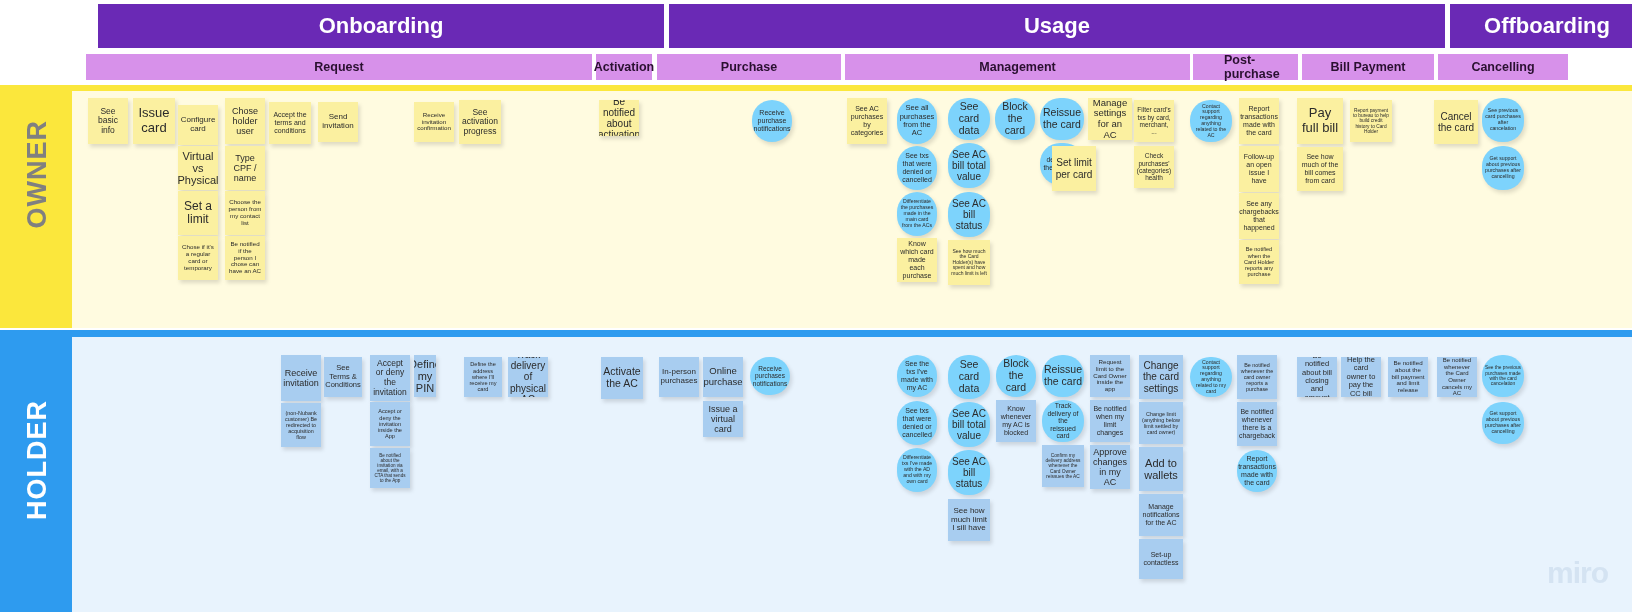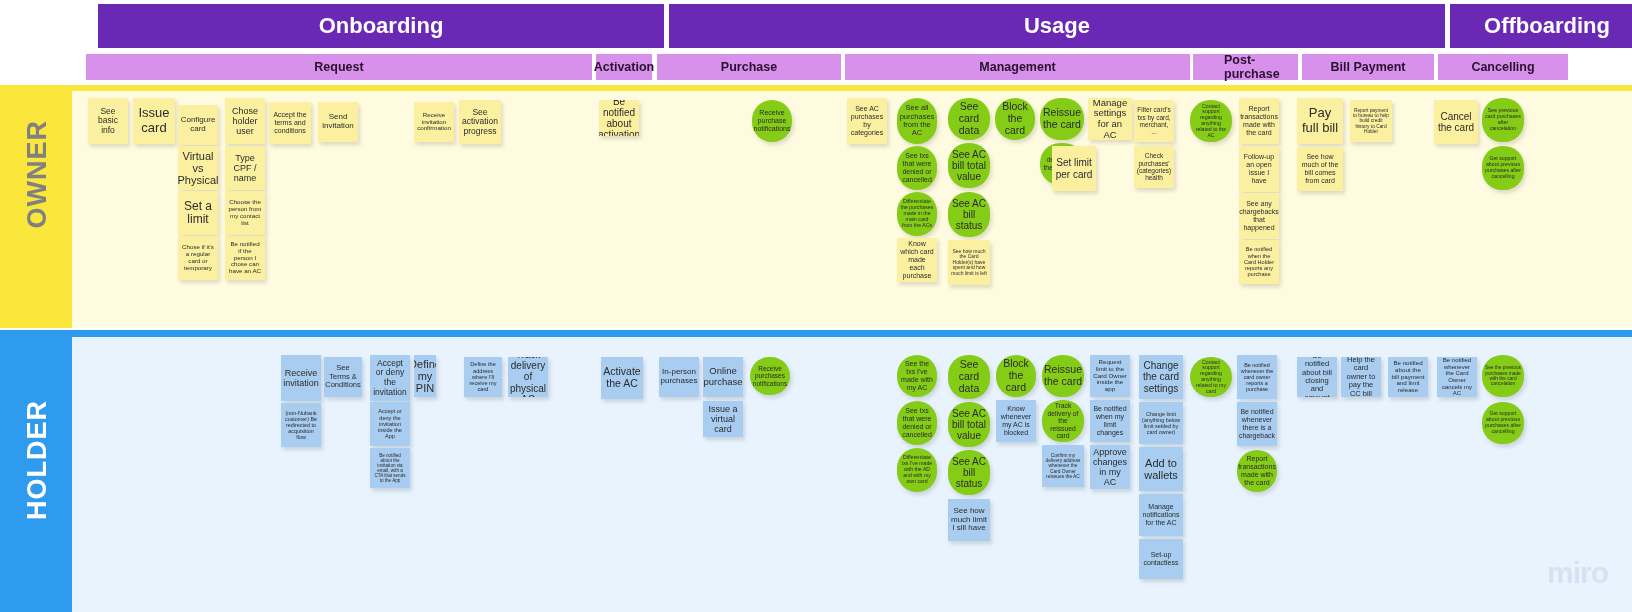--- a/index.html
+++ b/index.html
@@ -28,21 +28,21 @@
   .stage { position:absolute; top:54px; height:26px; background:#d791ea;
     color:#2a1030; font-weight:bold; font-size:12.5px; display:flex;
     align-items:center; justify-content:center; }
 
   
   .note { position:absolute; display:flex; align-items:center;
     justify-content:center; text-align:center; color:#2b2b2b;
     box-shadow:2px 3px 4px rgba(0,0,0,.13); padding:3px;
     line-height:1.12; overflow:hidden; word-wrap:break-word; }
   .y  { background:#fbf0a0; }
-  .p  { background:#84cc16;border-radius:20px; }
+  .p  { background:#7dd3fc;border-radius:20px; }
   .b  { background:#a8cdf0; }
 
   .watermark { position:absolute; right:24px; bottom:22px; font-size:30px;
     font-weight:bold; color:#d4e3f2; letter-spacing:-1px; }
 </style>
 </head>
 <body>
 
 <div id="board">
 

